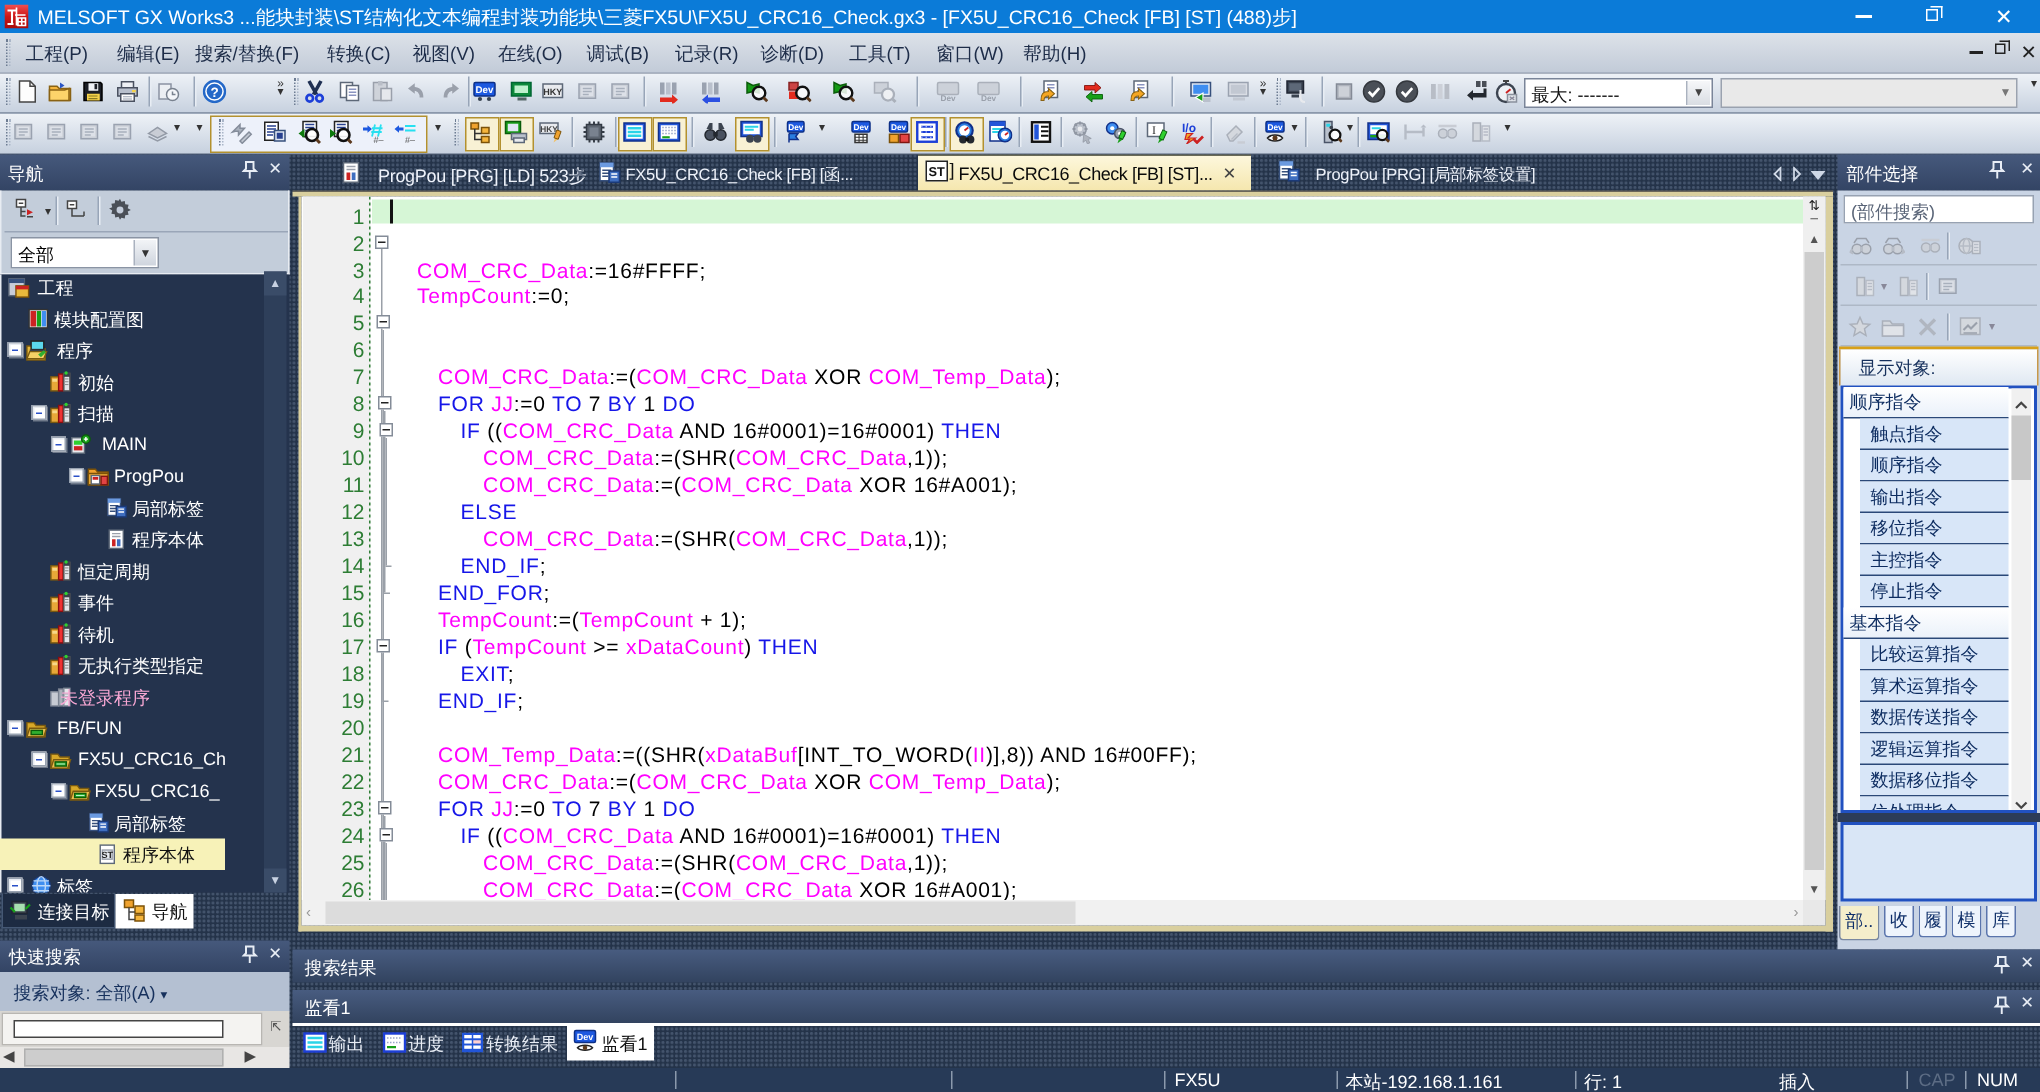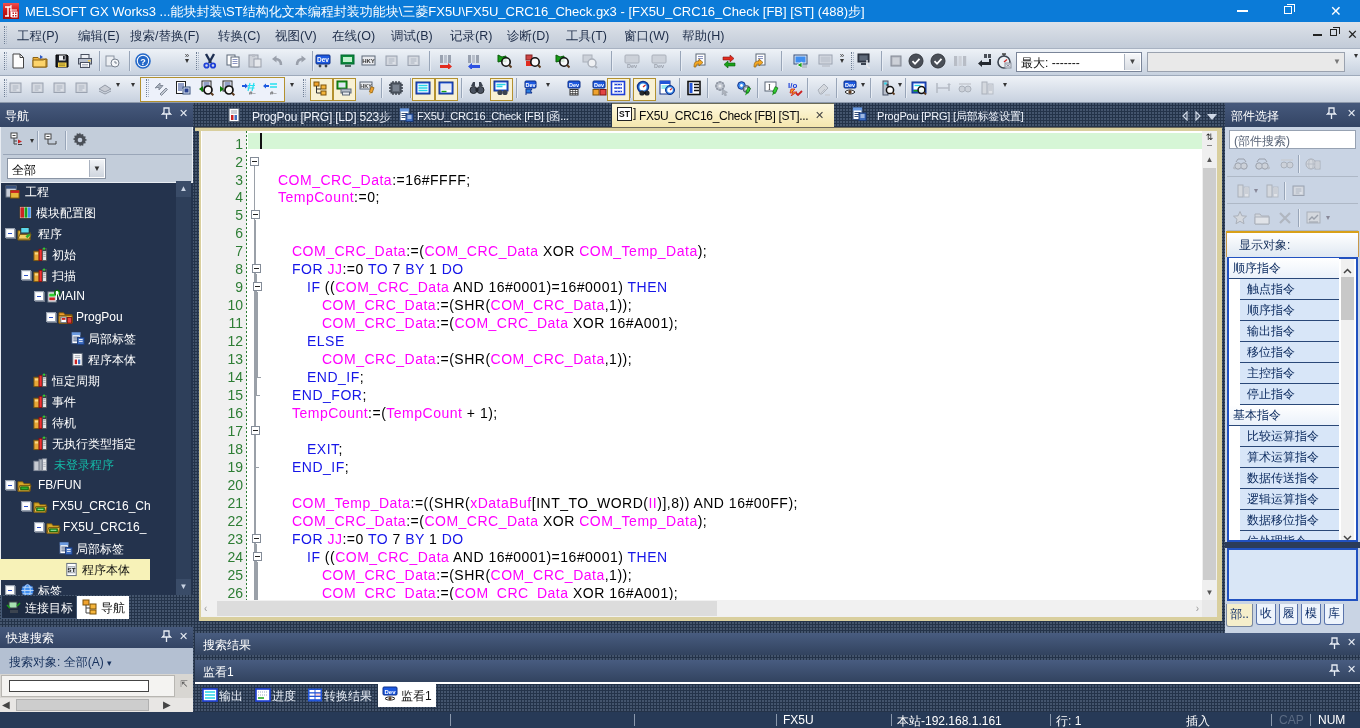--- a/index.html
+++ b/index.html
@@ -604,21 +604,21 @@
         </svg></div>
       <div class="abs" style="left:52px;top:87px;font-size:12px;color:#fff">扫描</div>
       <div class="minus" style="left:34px;top:110px"></div>
       <div class="abs" style="left:46px;top:108px;width:15px;height:15px"><svg width="15" height="15" viewBox="0 0 16 16">
           <rect x="2" y="3" width="9" height="11" fill="#e8eaee" stroke="#5d6878"></rect>
           <rect x="3.5" y="5" width="6" height="3" fill="#2fd02f"></rect>
           <rect x="3.5" y="9" width="6" height="3" fill="#c22"></rect>
           <circle cx="12" cy="4" r="3" fill="#18a018" stroke="#0a5c0a"></circle>
           <path d="M12 2.5v3M10.5 4h3" stroke="#fff"></path>
         </svg></div>
-      <div class="abs" style="left:55px;top:108px;font-size:12px;color:#fff">MAIN</div>
+      <div class="abs" style="left:68px;top:108px;font-size:12px;color:#fff">MAIN</div>
       <div class="minus" style="left:46px;top:131px"></div>
       <div class="abs" style="left:58px;top:129px;width:15px;height:15px"><svg width="15" height="15" viewBox="0 0 16 16">
           <path d="M1 3h5l1.5 2H15v9H1z" fill="#f0a22e" stroke="#7c5208"></path>
           <path d="M1 6h14v8H1z" fill="#f5b53c" stroke="#7c5208"></path>
           <rect x="3" y="7.5" width="6" height="6" fill="#fff" stroke="#5d6878"></rect>
           <rect x="4" y="8.5" width="4" height="2" fill="#c22"></rect>
           <rect x="10" y="8" width="4.5" height="6" fill="#e24444" stroke="#801510"></rect>
         </svg></div>
       <div class="abs" style="left:76px;top:129px;font-size:12px;color:#fff">ProgPou</div>
       <div class="abs" style="left:70px;top:150px;width:15px;height:15px"><svg width="15" height="15" viewBox="0 0 16 16">
@@ -675,21 +675,21 @@
           <circle cx="11.8" cy="1.8" r="1.2" fill="#2fd02f"></circle>
           <path d="M11 6h2.5M11 8h2.5M11 10h2.5" stroke="#888" stroke-width="0.7"></path>
         </svg></div>
       <div class="abs" style="left:52px;top:255px;font-size:12px;color:#fff">无执行类型指定</div>
       <div class="abs" style="left:33px;top:276px;width:15px;height:15px"><svg width="15" height="15" viewBox="0 0 16 16">
           <rect x="1" y="4.5" width="5.5" height="10" fill="#c6cad2" stroke="#848c9a"></rect>
           <rect x="6.5" y="2.5" width="3.2" height="12" fill="#aab0ba" stroke="#7a8290"></rect>
           <rect x="10.2" y="2" width="4.3" height="12.5" fill="#e4e6ea" stroke="#848c9a"></rect>
           <path d="M11 6h2.5M11 8h2.5M11 10h2.5" stroke="#9aa0ab" stroke-width="0.7"></path>
         </svg></div>
-      <div class="abs" style="left:54px;top:276px;font-size:12px;color:#14b8a6">未登录程序</div>
+      <div class="abs" style="left:40px;top:276px;font-size:12px;color:#f9a8d4">未登录程序</div>
       <div class="minus" style="left:5px;top:299px"></div>
       <div class="abs" style="left:17px;top:297px;width:15px;height:15px"><svg width="15" height="15" viewBox="0 0 16 16">
           <path d="M1 4h5l1.5 2H14v8H1z" fill="#d8a828" stroke="#7a5a10"></path>
           <path d="M1 14l2-6h12l-2 6z" fill="#ecbe4e" stroke="#7a5a10"></path>
           <rect x="4" y="9.5" width="8" height="3" fill="#2fae2f" stroke="#0a5c0a"></rect>
         </svg></div>
       <div class="abs" style="left:38px;top:297px;font-size:12px;color:#fff">FB/FUN</div>
       <div class="minus" style="left:21px;top:320px"></div>
       <div class="abs" style="left:33px;top:318px;width:15px;height:15px"><svg width="15" height="15" viewBox="0 0 16 16">
           <path d="M1 4h5l1.5 2H14v8H1z" fill="#d8a828" stroke="#7a5a10"></path>
@@ -878,20 +878,21 @@
 <div class="cline" style="left:292px;top:242.4px"><span class="v">COM_CRC_Data</span><span class="b">:=(</span><span class="v">COM_CRC_Data</span><span class="b"> XOR </span><span class="v">COM_Temp_Data</span><span class="b">);</span></div>
 <div class="cline" style="left:292px;top:260.4px"><span class="k">FOR </span><span class="v">JJ</span><span class="b">:=0 </span><span class="k">TO </span><span class="b">7 </span><span class="k">BY </span><span class="b">1 </span><span class="k">DO</span></div>
 <div class="cline" style="left:307px;top:278.3px"><span class="k">IF </span><span class="b">((</span><span class="v">COM_CRC_Data</span><span class="b"> AND 16#0001)=16#0001) </span><span class="k">THEN</span></div>
 <div class="cline" style="left:322px;top:296.3px"><span class="v">COM_CRC_Data</span><span class="b">:=(SHR(</span><span class="v">COM_CRC_Data</span><span class="b">,1));</span></div>
 <div class="cline" style="left:322px;top:314.3px"><span class="v">COM_CRC_Data</span><span class="b">:=(</span><span class="v">COM_CRC_Data</span><span class="b"> XOR 16#A001);</span></div>
 <div class="cline" style="left:307px;top:332.3px"><span class="k">ELSE</span></div>
 <div class="cline" style="left:322px;top:350.3px"><span class="v">COM_CRC_Data</span><span class="b">:=(SHR(</span><span class="v">COM_CRC_Data</span><span class="b">,1));</span></div>
 <div class="cline" style="left:307px;top:368.2px"><span class="k">END_IF</span><span class="b">;</span></div>
 <div class="cline" style="left:292px;top:386.2px"><span class="k">END_FOR</span><span class="b">;</span></div>
 <div class="cline" style="left:292px;top:404.2px"><span class="v">TempCount</span><span class="b">:=(</span><span class="v">TempCount</span><span class="b"> + 1);</span></div>
+<div class="cline" style="left:292px;top:422.2px"><span class="k">IF </span><span class="b">(</span><span class="v">TempCount</span><span class="b"> &gt;= </span><span class="v">xDataCount</span><span class="b">) </span><span class="k">THEN</span></div>
 <div class="cline" style="left:307px;top:440.2px"><span class="k">EXIT</span><span class="b">;</span></div>
 <div class="cline" style="left:292px;top:458.1px"><span class="k">END_IF</span><span class="b">;</span></div>
 <div class="cline" style="left:292px;top:494.1px"><span class="v">COM_Temp_Data</span><span class="b">:=((SHR(</span><span class="v">xDataBuf</span><span class="b">[INT_TO_WORD(</span><span class="v">II</span><span class="b">)],8)) AND 16#00FF);</span></div>
 <div class="cline" style="left:292px;top:512.1px"><span class="v">COM_CRC_Data</span><span class="b">:=(</span><span class="v">COM_CRC_Data</span><span class="b"> XOR </span><span class="v">COM_Temp_Data</span><span class="b">);</span></div>
 <div class="cline" style="left:292px;top:530.1px"><span class="k">FOR </span><span class="v">JJ</span><span class="b">:=0 </span><span class="k">TO </span><span class="b">7 </span><span class="k">BY </span><span class="b">1 </span><span class="k">DO</span></div>
 <div class="cline" style="left:307px;top:548.0px"><span class="k">IF </span><span class="b">((</span><span class="v">COM_CRC_Data</span><span class="b"> AND 16#0001)=16#0001) </span><span class="k">THEN</span></div>
 <div class="cline" style="left:322px;top:566.0px"><span class="v">COM_CRC_Data</span><span class="b">:=(SHR(</span><span class="v">COM_CRC_Data</span><span class="b">,1));</span></div>
 <div class="cline" style="left:322px;top:584.0px"><span class="v">COM_CRC_Data</span><span class="b">:=(</span><span class="v">COM_CRC_Data</span><span class="b"> XOR 16#A001);</span></div>
 
 <div class="abs" style="left:1202px;top:131px;width:15px;height:469px;background:#efefef">

